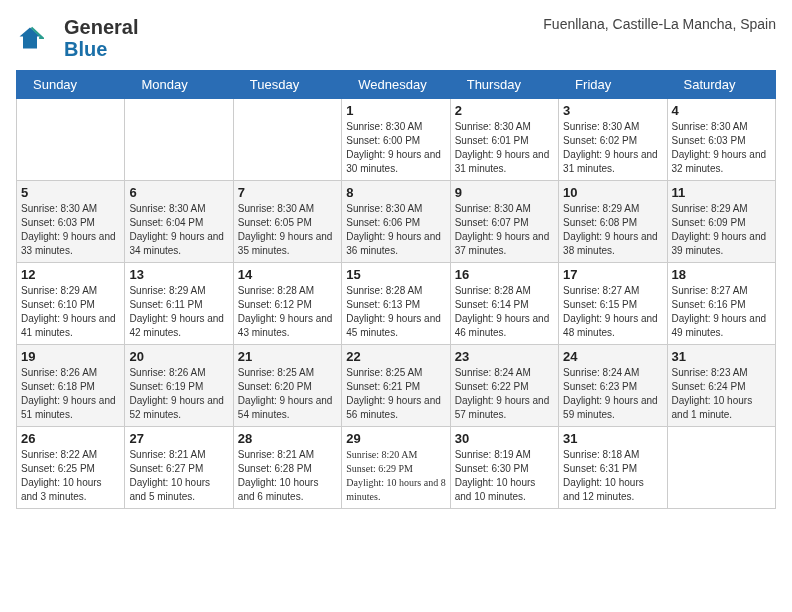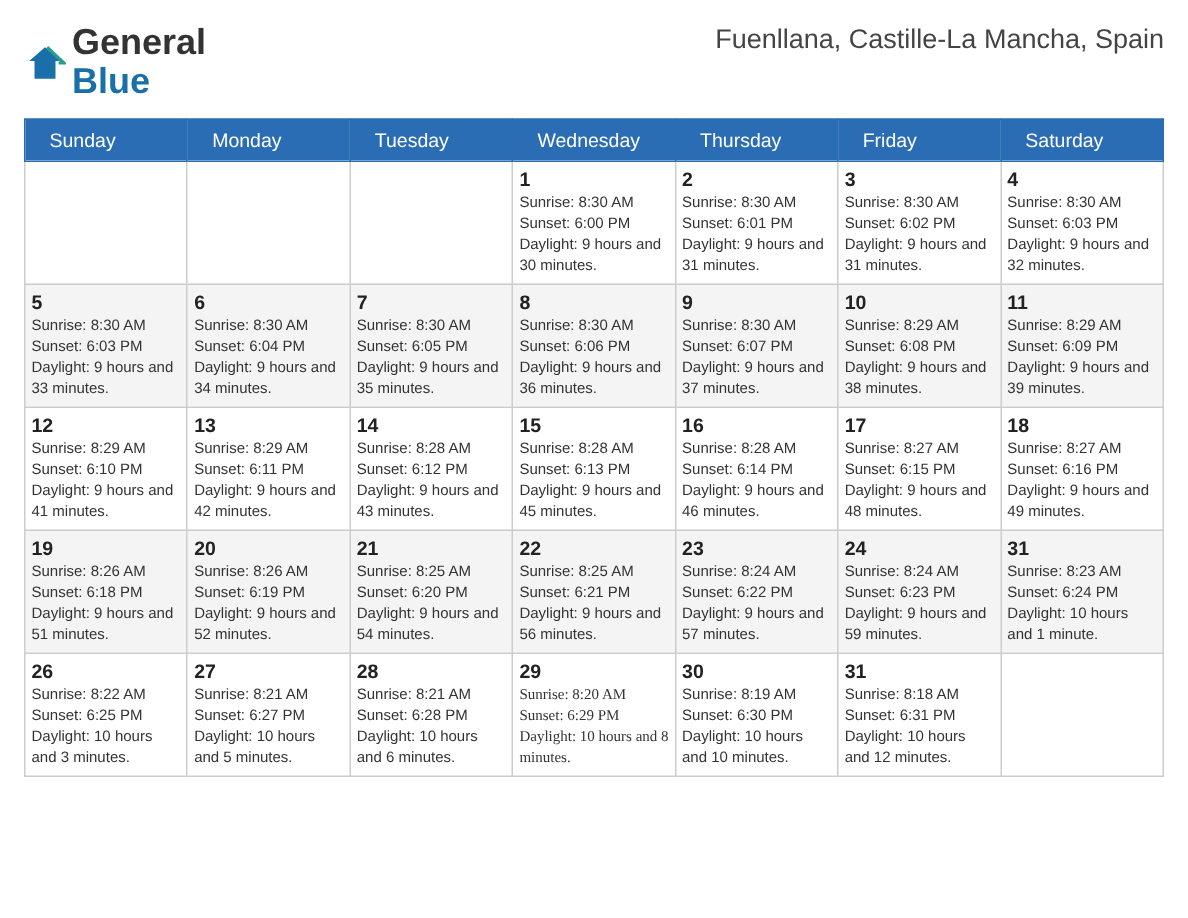--- a/index.html
+++ b/index.html
@@ -14,41 +14,42 @@
       display: flex;
       justify-content: space-between;
       align-items: flex-start;
       margin-bottom: 10px;
     }
     .logo {
       display: flex;
       align-items: center;
     }
     .logo-text {
-      font-size: 24px;
+      font-size: 20px;
       font-weight: bold;
       line-height: 1.1;
+      margin-left: 16px;
     }
     .logo-general { color: #333; }
     .logo-blue { color: #1a6fa8; }
     .logo-icon {
       width: 28px;
       height: 28px;
       margin-right: 4px;
     }
     .title-block {
       text-align: right;
     }
     .month-title {
       font-size: 32px;
       font-weight: bold;
       color: #222;
     }
     .location {
-      font-size: 18px;
+      font-size: 14px;
       color: #444;
     }
     .calendar {
       width: 100%;
       border-collapse: collapse;
       font-size: 11px;
     }
     .calendar th {
       background: #2a6db5;
       color: #fff;

